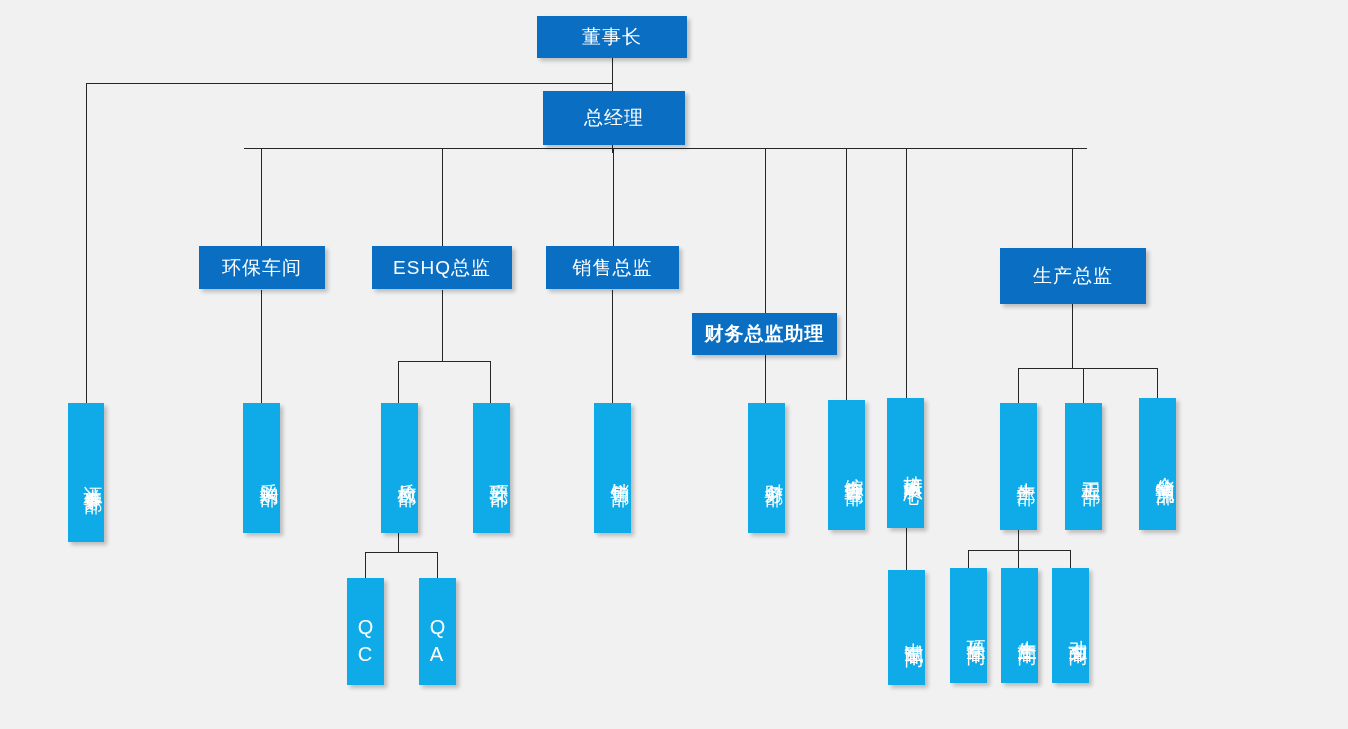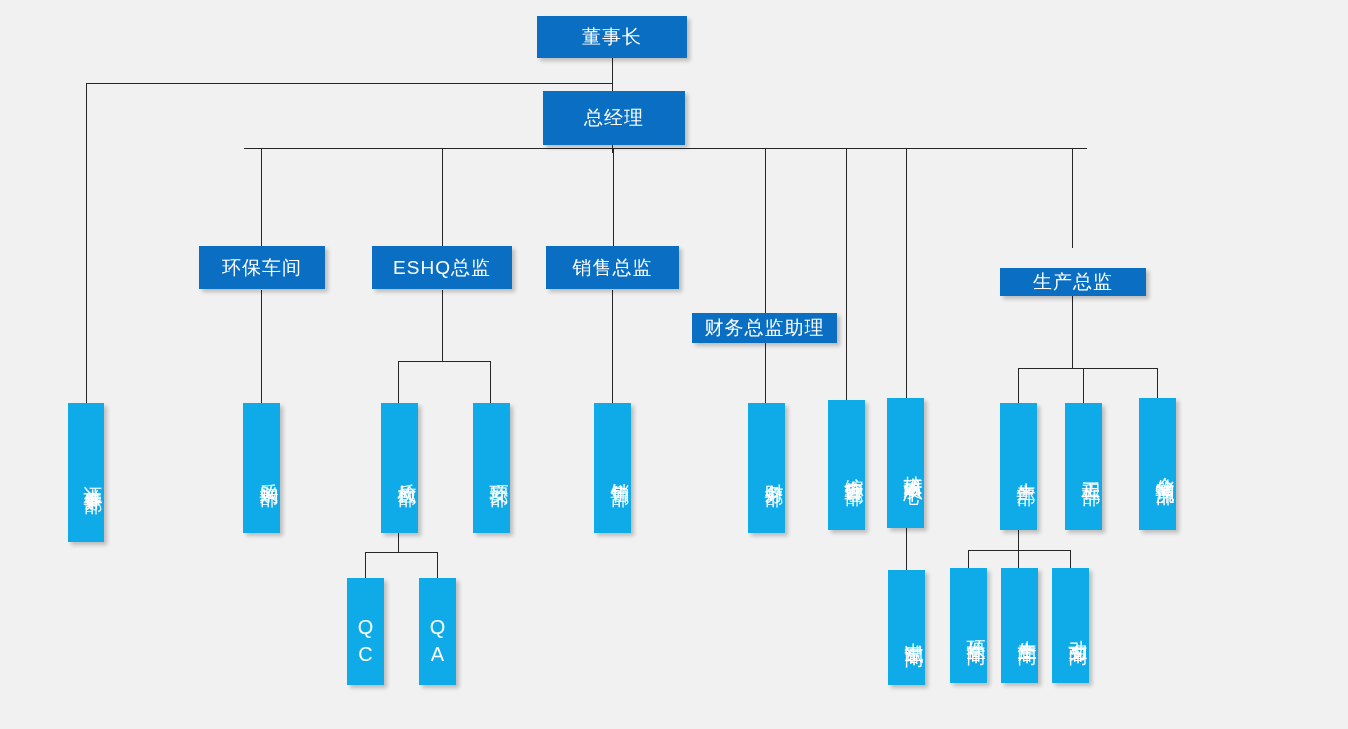--- a/index.html
+++ b/index.html
@@ -27,21 +27,20 @@
   .line.v { width: 1px; }
 
   
   .node {
     position: absolute;
     box-sizing: border-box;
     color: #ffffff;
     display: flex;
     align-items: center;
     justify-content: center;
-    text-align: center;
     box-shadow: 3px 3px 4px rgba(0,0,0,0.22);
     line-height: 1.12;
     user-select: none;
   }
   .node.exec {
     background: #0a6fc2;
     font-size: 19px;
     letter-spacing: 1px;
   }
   .node.dept {
@@ -118,23 +117,23 @@
 
   <div class="node exec" style="left:543px; top:91px; width:142px; height:54px;">总经理</div>
 
 
   <div class="node exec" style="left:199px; top:246px; width:126px; height:43px;">环保车间</div>
 
   <div class="node exec" style="left:546px; top:246px; width:133px; height:43px;">销售总监</div>
 
   <div class="node exec" style="left:372px; top:246px; width:140px; height:43px;">ESHQ总监</div>
 
-  <div class="node exec" style="left:692px; top:313px; width:145px; height:30px;">财务总监助理</div>
+  <div class="node exec" style="left:692px; top:313px; width:145px; height:42px;font-weight:bold;">财务总监助理</div>
 
-  <div class="node exec" style="left:1000px; top:248px; width:146px; height:28px;margin-top:20px;">生产总监</div>
+  <div class="node exec" style="left:1000px; top:248px; width:146px; height:56px;">生产总监</div>
 
   <div class="node dept" style="left:68px; top:403px; width:36px; height:139px;">证券事务部</div>
 
   <div class="node dept" style="left:243px; top:403px; width:37px; height:130px;">采购部</div>
 
   <div class="node dept" style="left:381px; top:403px; width:37px; height:130px;">质检部</div>
 
   <div class="node dept" style="left:473px; top:403px; width:37px; height:130px;">安环部</div>
 
   <div class="node dept" style="left:594px; top:403px; width:37px; height:130px;">销售部</div>

